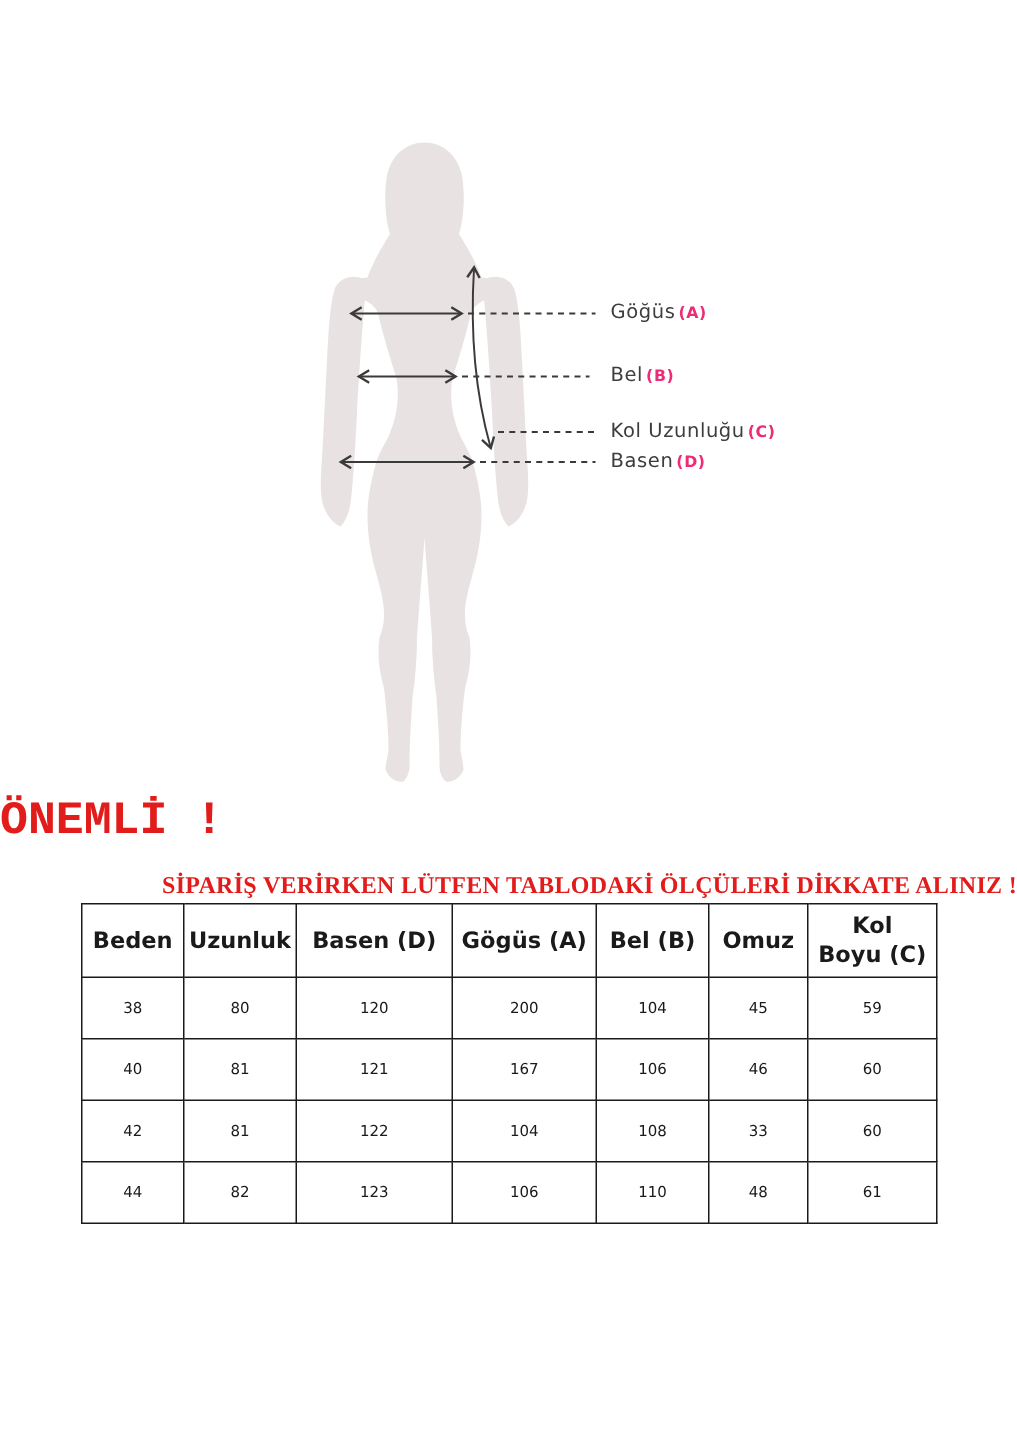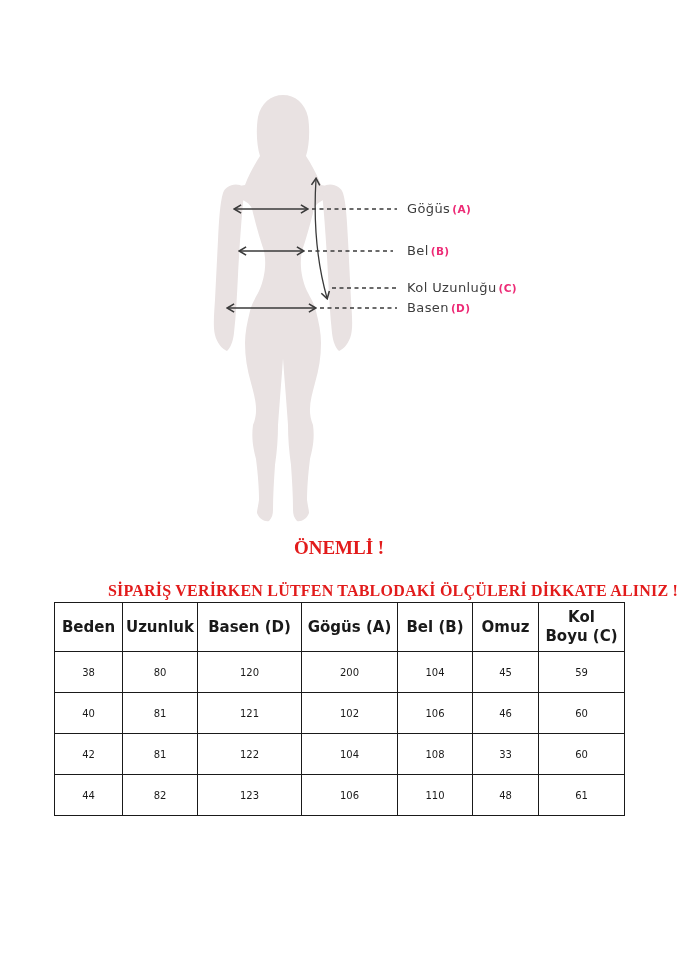--- a/index.html
+++ b/index.html
@@ -23,22 +23,22 @@
   .diagram svg{position:absolute;left:190px;top:85px;}
   .sil{fill:var(--silhouette);}
   .mline{stroke:var(--line);stroke-width:1.3;fill:none;}
   .dline{stroke:var(--line);stroke-width:1.4;stroke-dasharray:4 3.5;fill:none;}
   .ah-path{stroke:var(--line);stroke-width:1.2;fill:none;}
 
   .measure-label{position:absolute;left:407px;height:16px;line-height:16px;
     font-size:13px;color:var(--label-text);letter-spacing:0.4px;white-space:nowrap;}
   .measure-label .letter{color:var(--accent-pink);font-size:10.5px;font-weight:700;margin-left:2px;}
 
-  .warning-heading{position:absolute;top:533px;left:0;width:100%;text-align:center;
-    font-family:Liberation Serif, serif;font-weight:700;font-size:19px;line-height:30px;
+  .warning-heading{position:absolute;top:533px;left:0;width:100%;text-align:left;
+    font-family:Liberation Mono, monospace;font-weight:700;font-size:31px;line-height:30px;
     color:var(--warning-red);}
   .warning-subheading{position:absolute;top:579px;left:0;width:100%;text-align:right;
     font-family:"Liberation Serif",serif;font-weight:700;font-size:16px;line-height:24px;
     color:var(--warning-red);letter-spacing:0.2px;}
 
   table.size-table{position:absolute;left:54px;top:602px;border-collapse:collapse;
     table-layout:fixed;color:var(--text);}
   table.size-table th,table.size-table td{border:1.6px solid var(--table-border);
     text-align:center;vertical-align:middle;padding:0;}
   table.size-table th{height:48px;font-size:15px;font-weight:700;white-space:pre-line;line-height:19px;}
@@ -183,21 +183,21 @@
         <td>120</td>
         <td>200</td>
         <td>104</td>
         <td>45</td>
         <td>59</td>
       </tr>
       <tr>
         <td>40</td>
         <td>81</td>
         <td>121</td>
-        <td>102</td>
+        <td>167</td>
         <td>106</td>
         <td>46</td>
         <td>60</td>
       </tr>
       <tr>
         <td>42</td>
         <td>81</td>
         <td>122</td>
         <td>104</td>
         <td>108</td>

